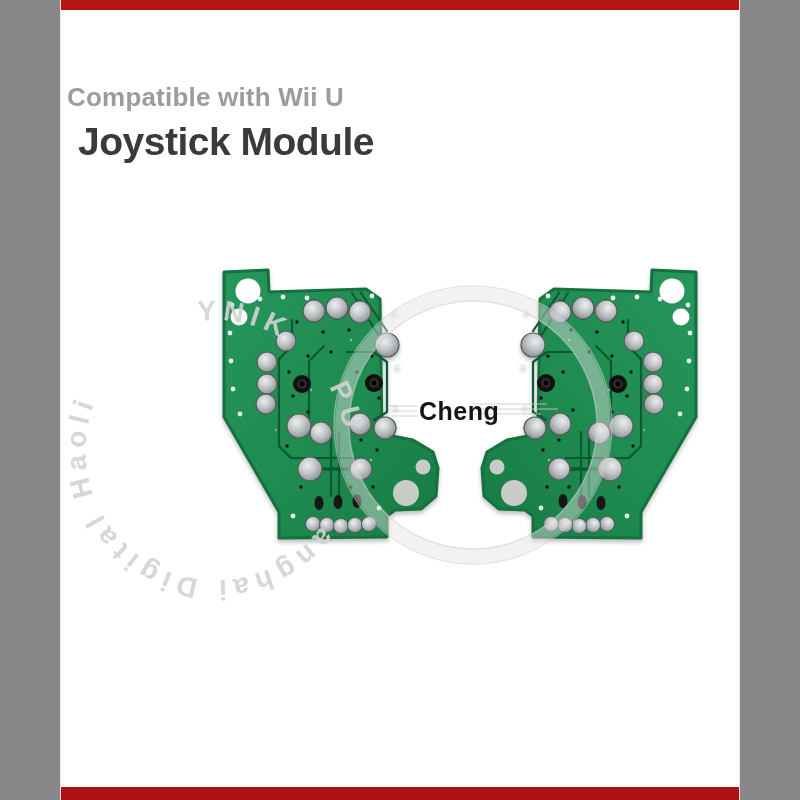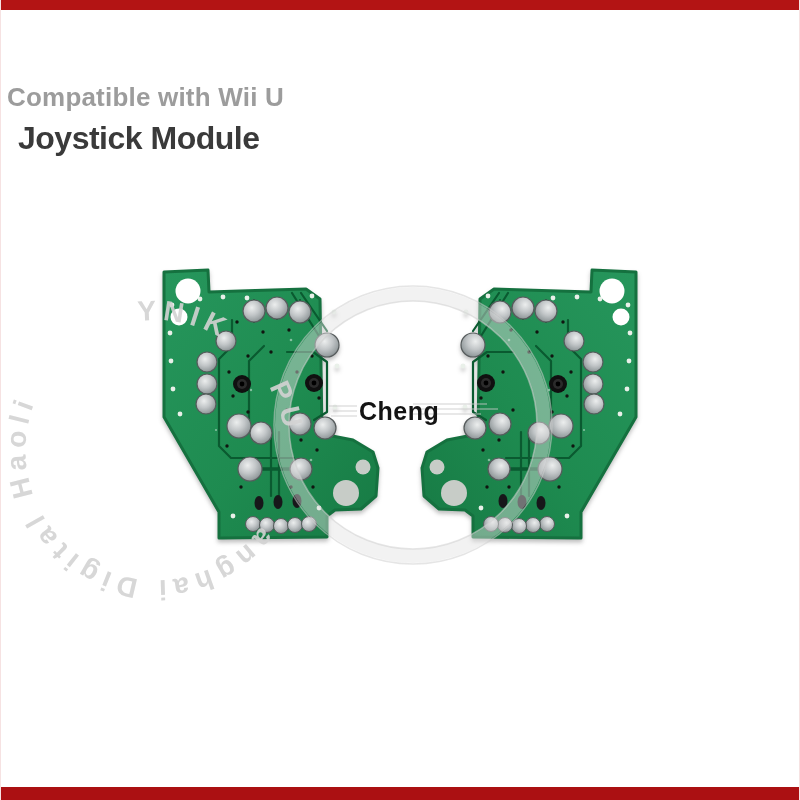--- a/index.html
+++ b/index.html
@@ -1,34 +1,34 @@
 <!DOCTYPE html>
 <html style="--top-bar: #b31414; --bottom-bar: #ab1012; --side-border: #f6e2e2; --subtitle: #9c9c9c; --title: #3a3a3a; --pcb: #1e8b50; --pcb-edge: #15713f; --trace: #0a5a30; --ring: #e2e2e2; --arc-text: #d3d3d3; --center-text: #141414;"><head>
 <meta charset="utf-8">
 <style>
   html,body{margin:0;padding:0;background:#888;}
   .canvas{
-    position:relative;width:800px;height:800px;margin:0 auto;
+    position:relative;width:680px;height:800px;margin:0 auto;
     background:#ffffff;overflow:hidden;
     font-family:"Liberation Sans","DejaVu Sans",sans-serif;
     border-left:1px solid var(--side-border,#f6e2e2);
     border-right:1px solid var(--side-border,#f6e2e2);
     box-sizing:border-box;
   }
   .bar{position:absolute;left:0;right:0;}
   .bar.top{top:0;height:10px;background:var(--top-bar,#b31414);}
   .bar.bottom{bottom:0;height:13px;background:var(--bottom-bar,#ab1012);}
   .subtitle{
     position:absolute;left:6px;top:82px;
     font-size:26px;font-weight:bold;letter-spacing:.2px;
     color:var(--subtitle,#9c9c9c);
   }
   .title{
     position:absolute;left:17px;top:120px;margin:0;
-    font-size:32px;font-weight:bold;letter-spacing:-.5px;
+    font-size:39px;font-weight:bold;letter-spacing:-.5px;
     color:var(--title,#3a3a3a);
   }
   svg.photo{position:absolute;left:0;top:0;}
   .board{filter:drop-shadow(0 3px 2px rgba(40,40,40,.30));}
   .pcb-body{fill:url(#pcbg);stroke:var(--pcb-edge,#15713f);stroke-width:3;stroke-linejoin:round;}
   .trace{fill:none;stroke:var(--trace,#0a5a30);stroke-width:2.2;stroke-linejoin:round;stroke-linecap:round;}
   .trace.thick{stroke-width:3.6;}
   .pad-white{fill:#e9f0e9;}
   .dot{fill:#101510;}
   .hole-white{fill:#ffffff;}

